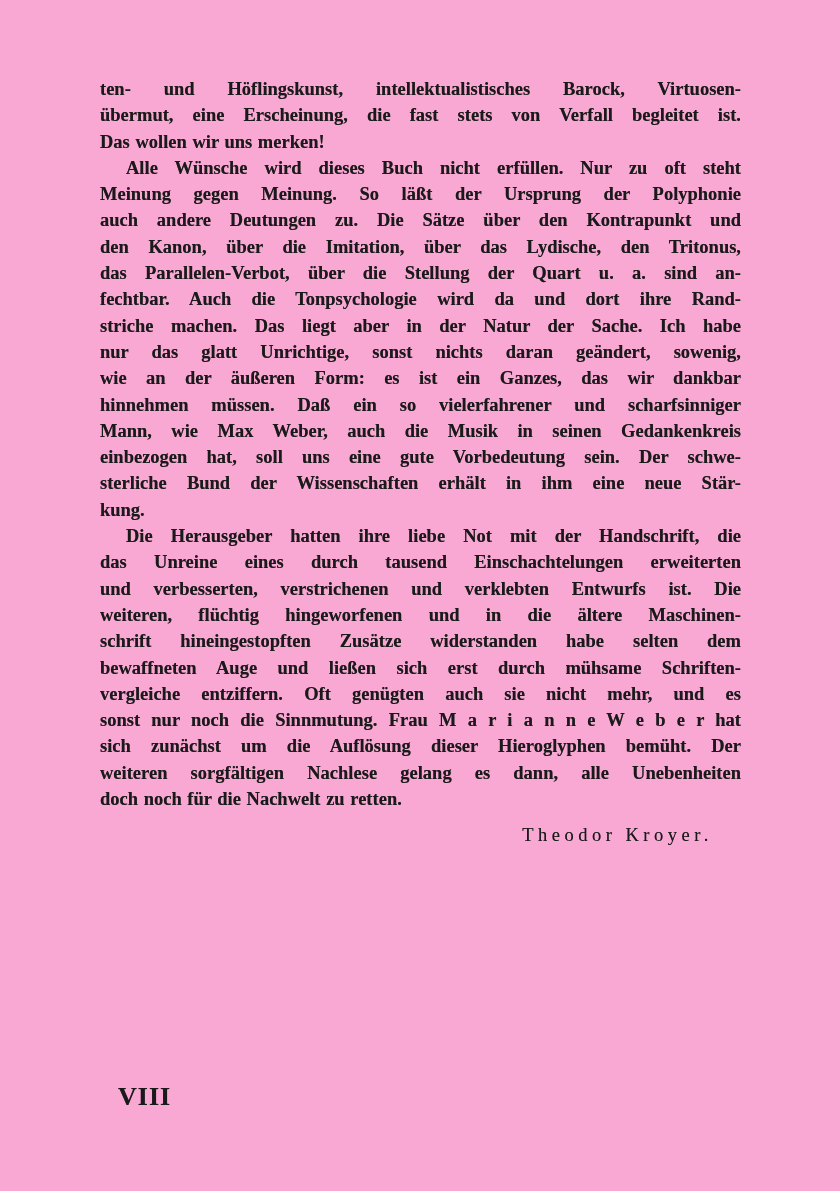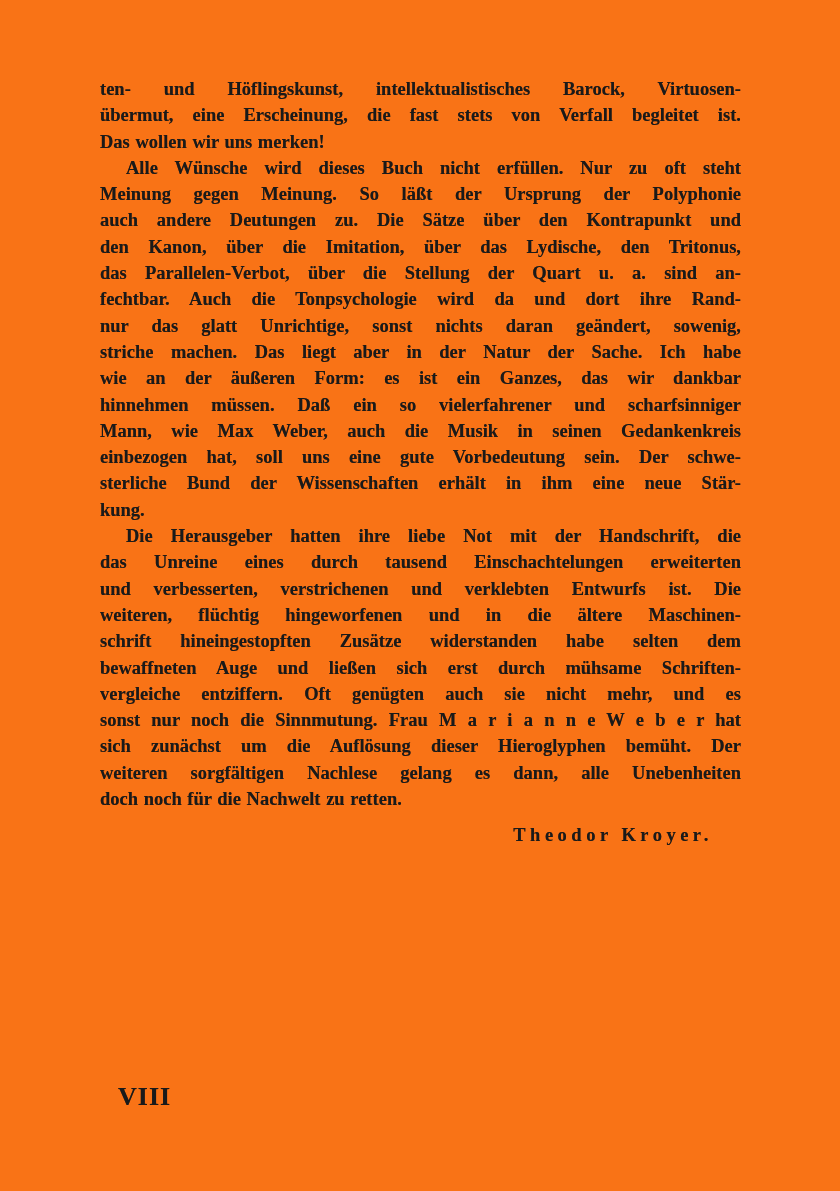--- a/index.html
+++ b/index.html
@@ -1,21 +1,21 @@
 <!DOCTYPE html>
 <html><head>
 <meta charset="utf-8">
 <style>
   html, body { margin: 0; padding: 0; background: #ffffff; }
   .page {
     position: relative;
     width: 840px;
     height: 1191px;
     margin: 0 auto;
-    background: #f97316;
+    background: #f9a8d4;
     color: #1a1a1a;
     font-family: "Liberation Serif", serif;
     overflow: hidden;
   }
   .text-block {
     position: absolute;
     left: 100px;
     top: 76px;
     width: 641px;
   }
@@ -43,21 +43,21 @@
     text-shadow: 0 0 0.4px rgba(20,20,20,0.55);
   }
   .signature-row {
     margin-top: 10px;
     text-align: right;
     padding-right: 28px;
   }
   .signature {
     font-size: 18.5px;
     line-height: 26.3px;
-    font-weight: 700;
+    font-weight: 400;
     letter-spacing: 4.5px;
     text-shadow: 0 0 0.4px rgba(20,20,20,0.55);
   }
   .page-number {
     position: absolute;
     left: 118px;
     top: 1082px;
     font-size: 26px;
     font-weight: 700;
     letter-spacing: 1px;
@@ -75,22 +75,22 @@
         <div class="line">übermut, eine Erscheinung, die fast stets von Verfall begleitet ist.</div>
         <div class="line last">Das wollen wir uns merken!</div>
       </div>
       <div class="para indent">
         <div class="line first">Alle Wünsche wird dieses Buch nicht erfüllen. Nur zu oft steht</div>
         <div class="line">Meinung gegen Meinung. So läßt der Ursprung der Polyphonie</div>
         <div class="line">auch andere Deutungen zu. Die Sätze über den Kontrapunkt und</div>
         <div class="line">den Kanon, über die Imitation, über das Lydische, den Tritonus,</div>
         <div class="line">das Parallelen-Verbot, über die Stellung der Quart u. a. sind an-</div>
         <div class="line">fechtbar. Auch die Tonpsychologie wird da und dort ihre Rand-</div>
+        <div class="line">striche machen. Das liegt aber in der Natur der Sache. Ich habe</div>
         <div class="line">nur das glatt Unrichtige, sonst nichts daran geändert, sowenig,</div>
-        <div class="line">striche machen. Das liegt aber in der Natur der Sache. Ich habe</div>
         <div class="line">wie an der äußeren Form: es ist ein Ganzes, das wir dankbar</div>
         <div class="line">hinnehmen müssen. Daß ein so vielerfahrener und scharfsinniger</div>
         <div class="line">Mann, wie Max Weber, auch die Musik in seinen Gedankenkreis</div>
         <div class="line">einbezogen hat, soll uns eine gute Vorbedeutung sein. Der schwe-</div>
         <div class="line">sterliche Bund der Wissenschaften erhält in ihm eine neue Stär-</div>
         <div class="line last">kung.</div>
       </div>
       <div class="para indent">
         <div class="line first">Die Herausgeber hatten ihre liebe Not mit der Handschrift, die</div>
         <div class="line">das Unreine eines durch tausend Einschachtelungen erweiterten</div>

